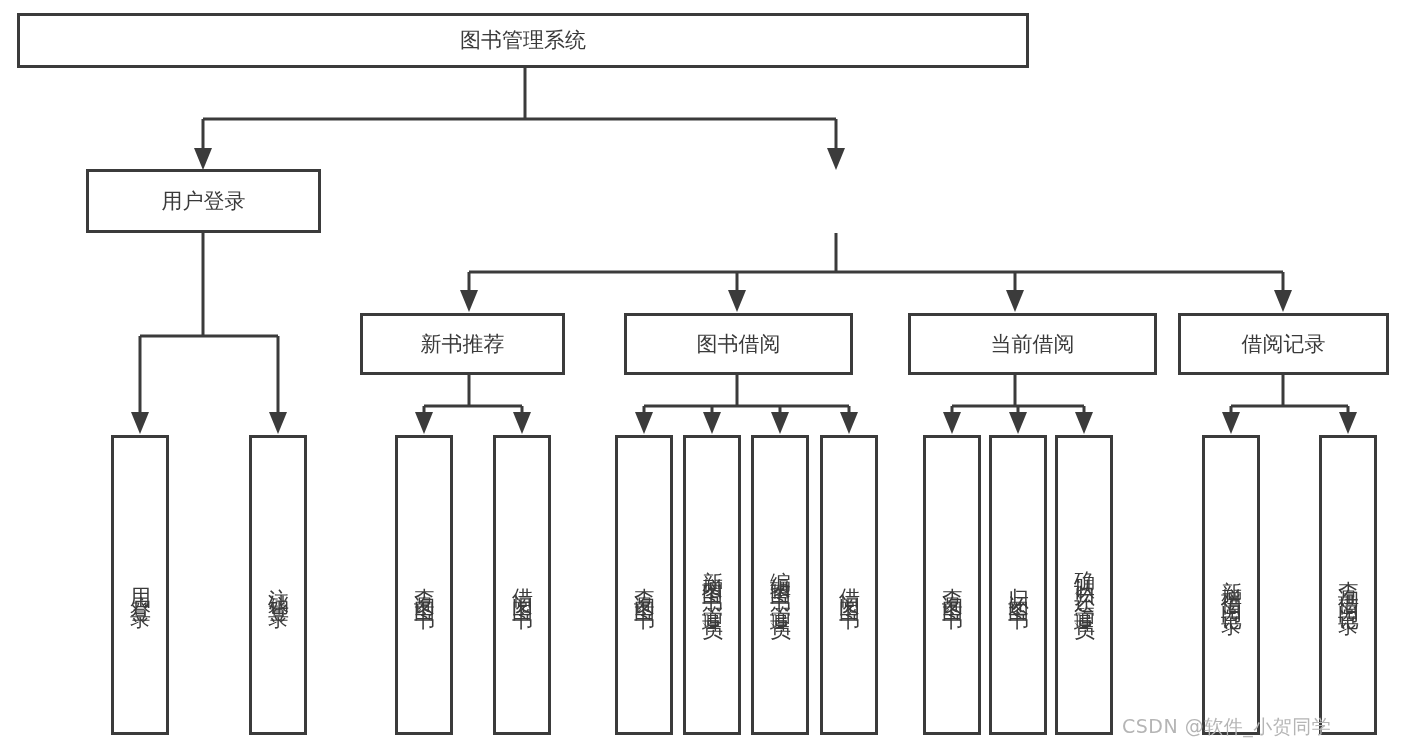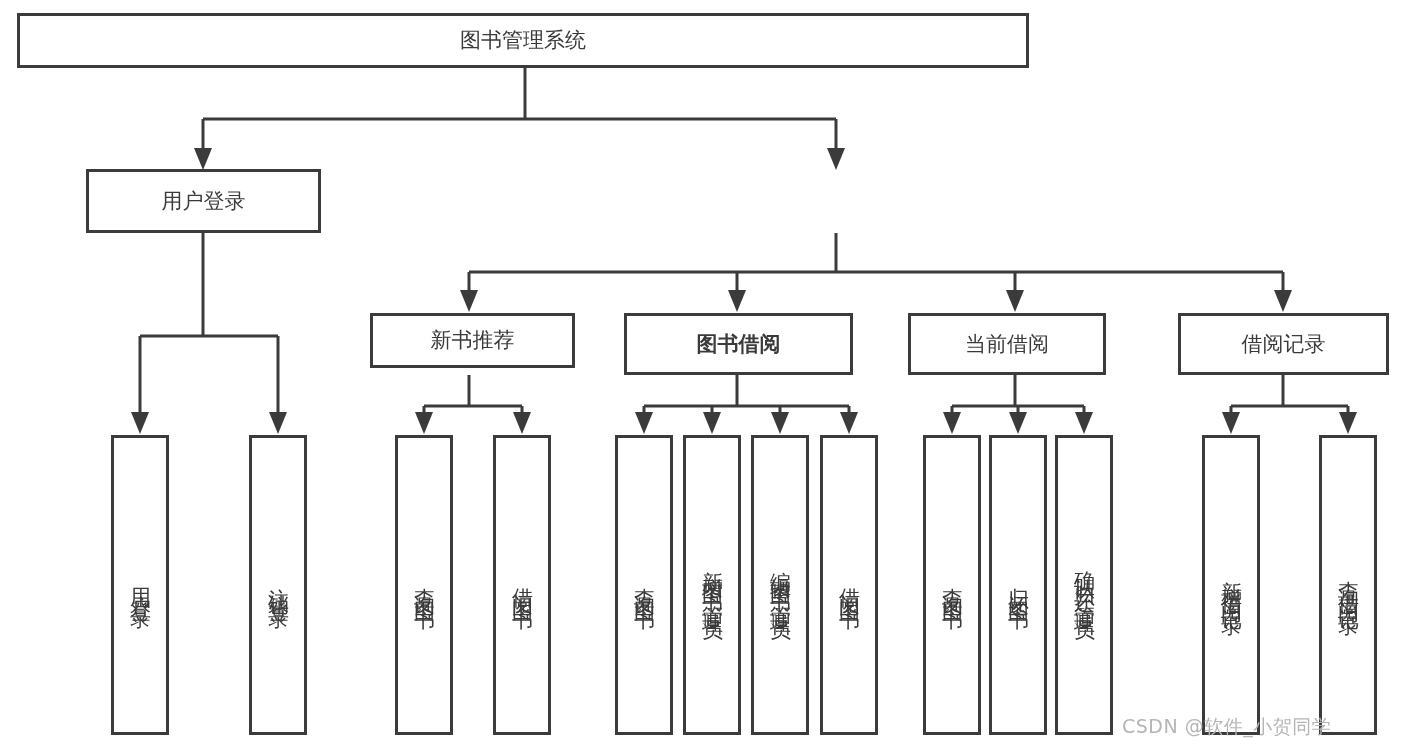--- a/index.html
+++ b/index.html
@@ -21,23 +21,23 @@
     top:435px;width:58px;height:300px;
     writing-mode:vertical-rl;
     text-orientation:mixed;
     letter-spacing:7px;
     font-size:21px;
   }
   
   .n-root{left:11px;top:13px;width:1012px;height:55px;}
   .n-login{left:80px;top:169px;width:235px;height:64px;}
   .n-mgmt{left:712px;top:169px;width:236px;height:64px;}
-  .n-rec{left:364px;top:313px;width:205px;height:55px;}
-  .n-bor{left:618px;top:313px;width:229px;height:62px;font-weight:bold;}
-  .n-cur{left:902px;top:313px;width:198px;height:62px;}
+  .n-rec{left:354px;top:313px;width:205px;height:62px;}
+  .n-bor{left:618px;top:313px;width:229px;height:62px;}
+  .n-cur{left:902px;top:313px;width:249px;height:62px;}
   .n-recd{left:1172px;top:313px;width:211px;height:62px;}
   
   .l-a1{left:105px;}.l-a2{left:243px;}
   .l-b1{left:389px;}.l-b2{left:487px;}
   .l-c1{left:609px;}.l-c2{left:677px;}.l-c3{left:745px;}.l-c4{left:814px;}
   .l-d1{left:917px;}.l-d2{left:983px;}.l-d3{left:1049px;}
   .l-e1{left:1196px;}.l-e2{left:1313px;}
   .watermark{
     position:absolute;left:1116px;top:714px;width:212px;
     color:#b5b5b5;font-size:19px;letter-spacing:0.5px;

